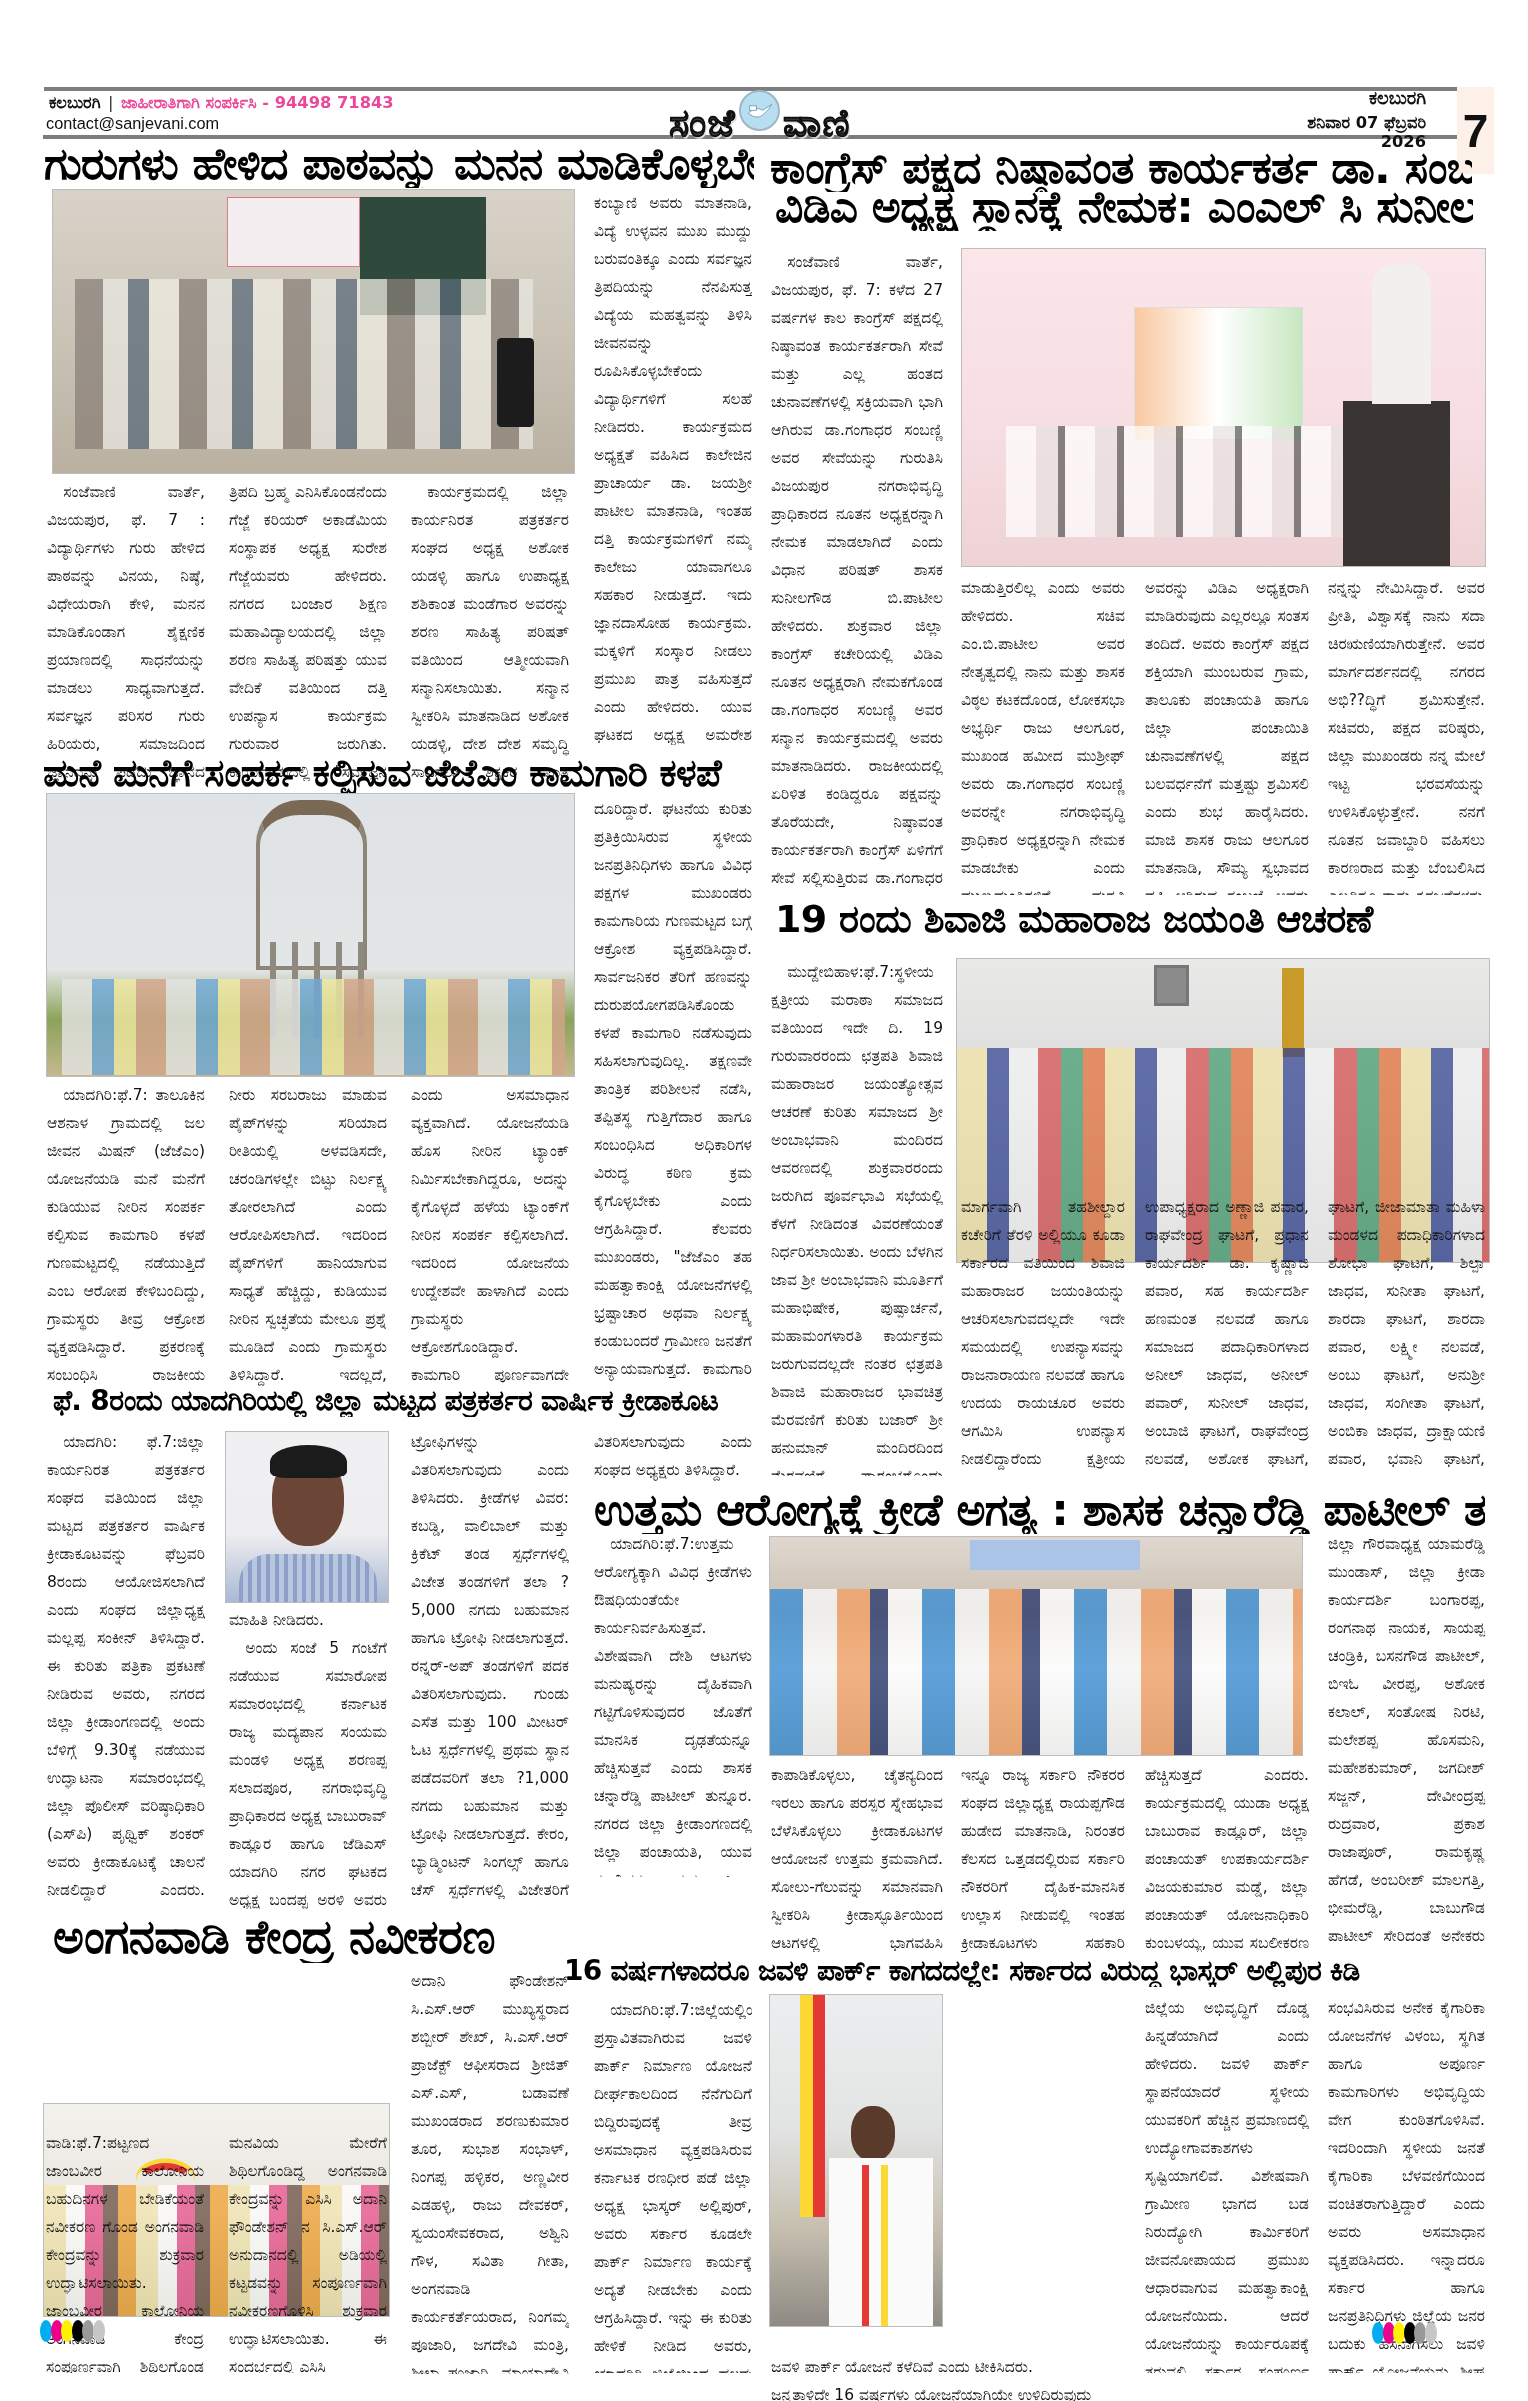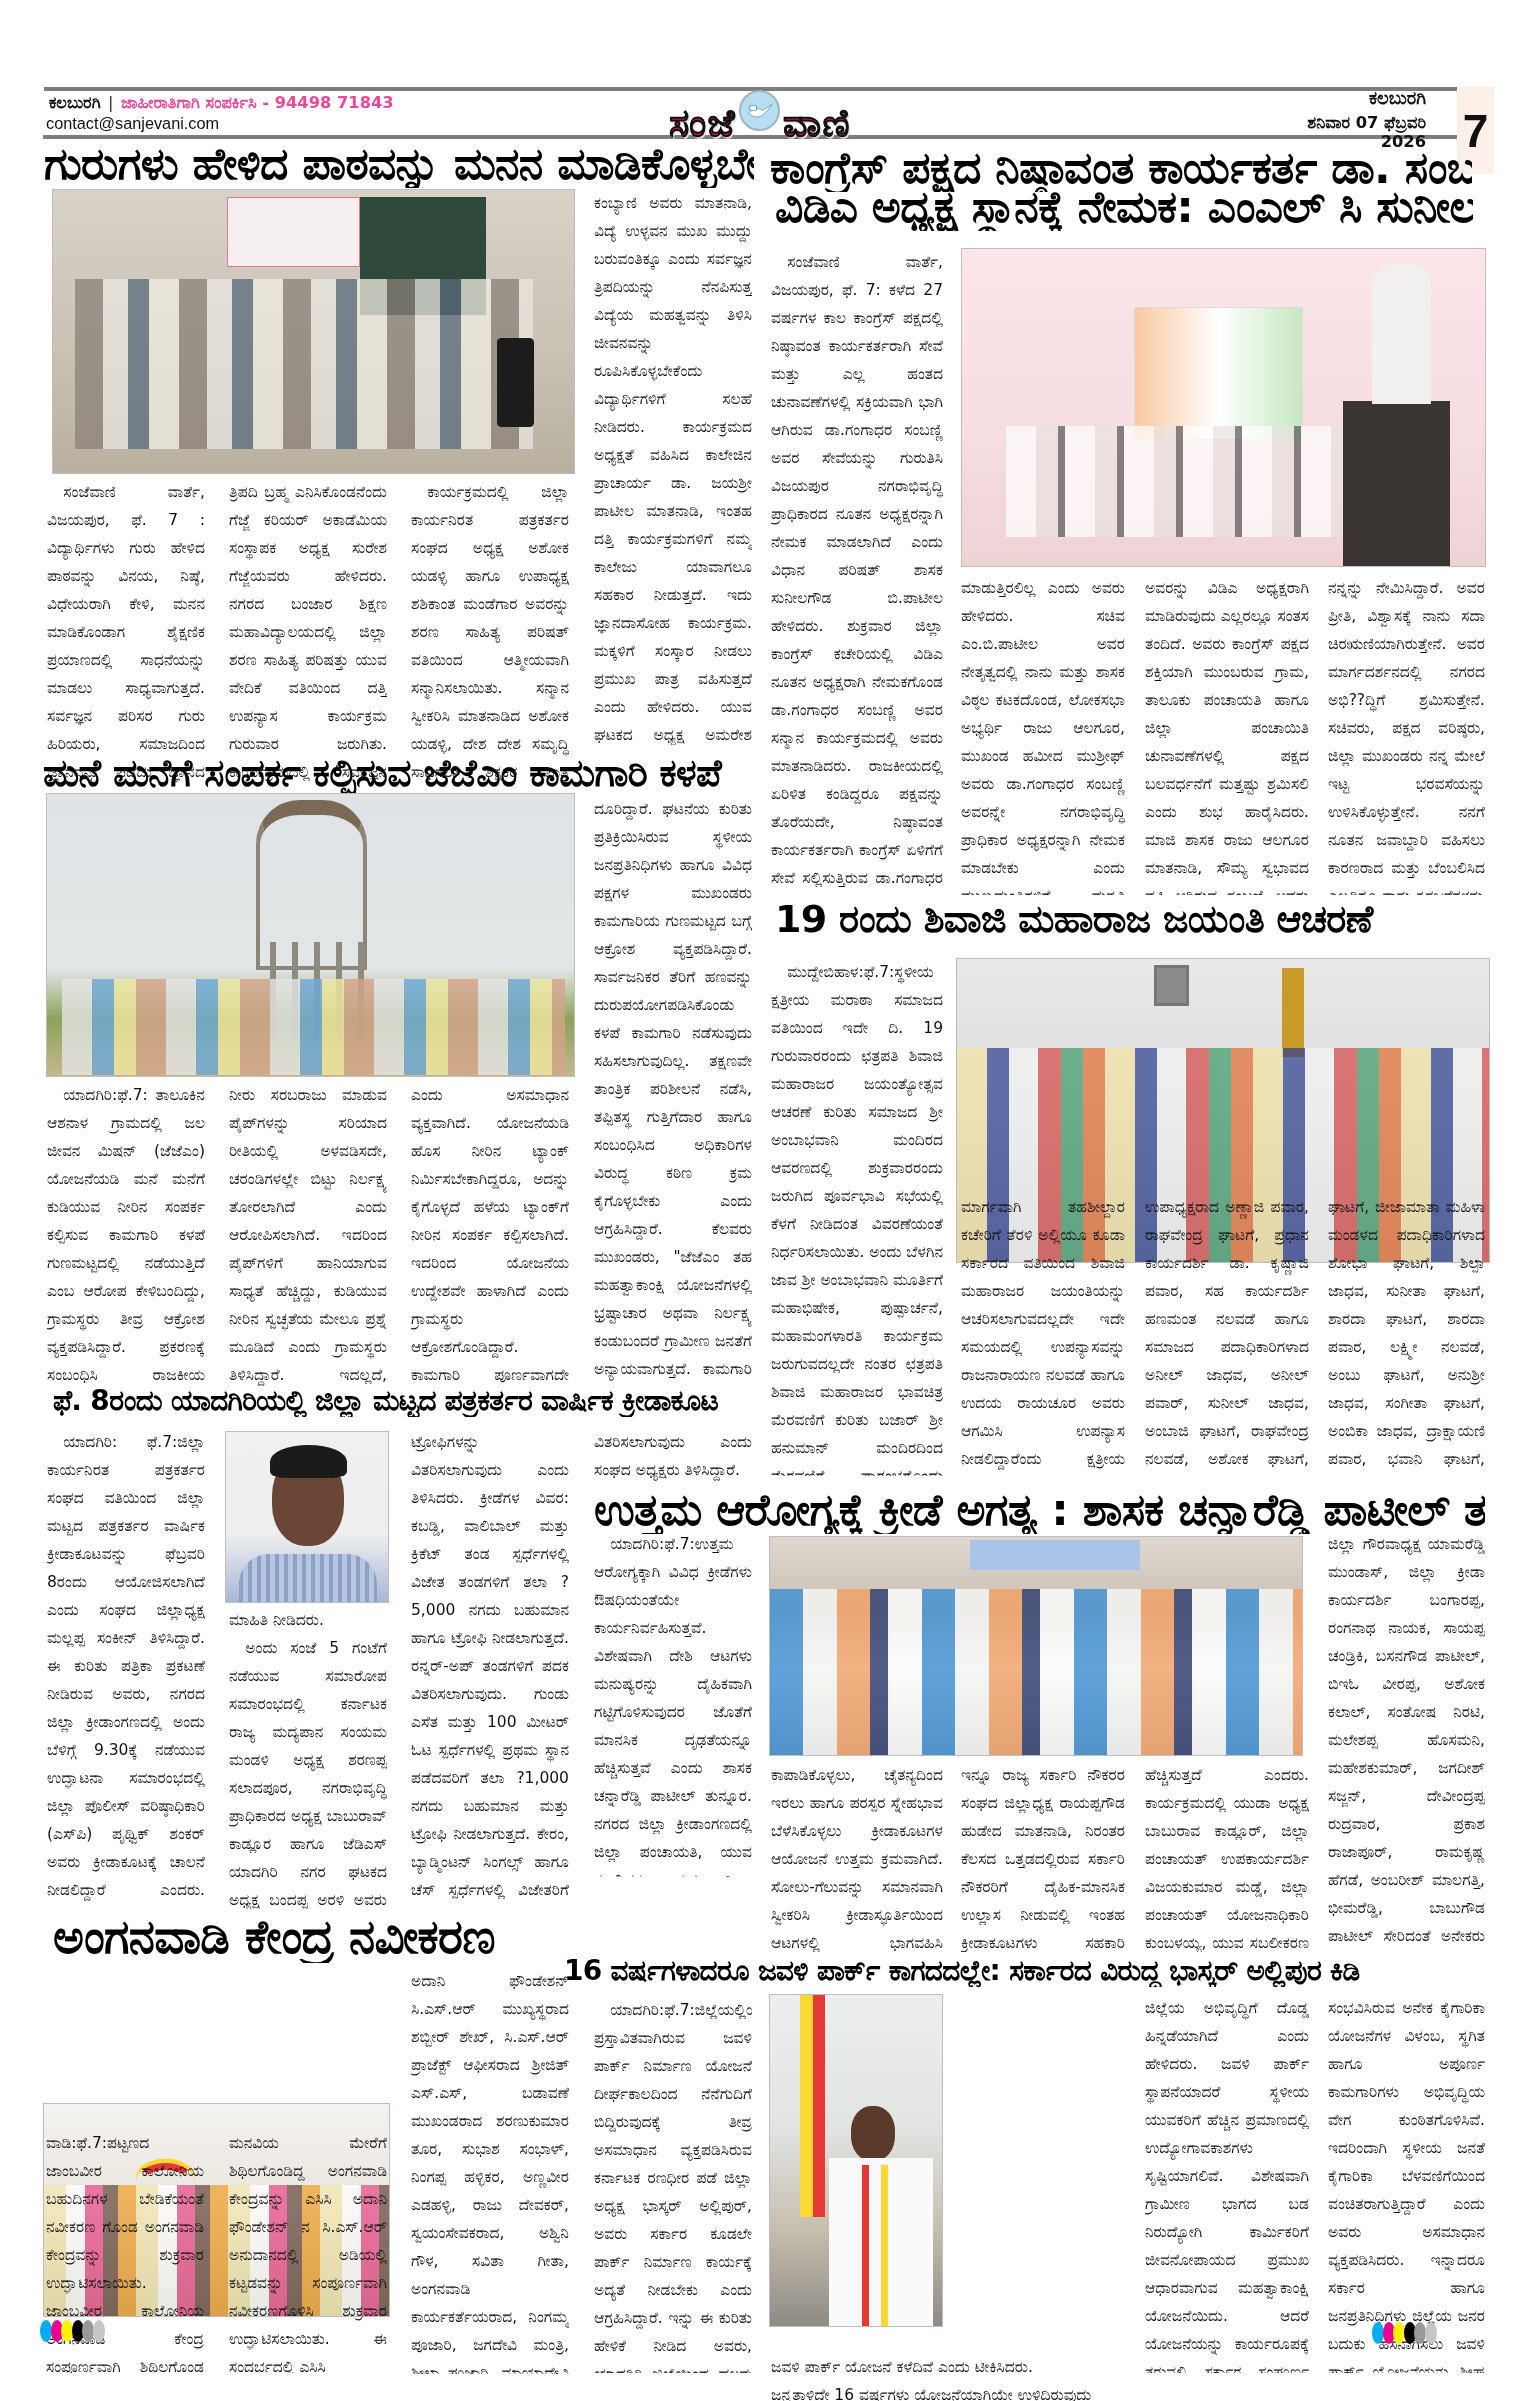--- a/index.html
+++ b/index.html
@@ -8,21 +8,21 @@
 
   .abs { position: absolute; }
 
   
   .rule { position: absolute; height: 3.7px; background: #7d7d7d; }
   .mast-left-1 { font-size: 16.3px; font-weight: bold; color: #111; white-space: nowrap; }
   .mast-left-1 .sep { font-weight: normal; color: #333; margin: 0 7.4px; }
   .mast-left-1 .muted { font-weight: bold; color: #ec4899; }
   .mast-left-2 { font-family: "Liberation Sans", sans-serif; font-size: 16.3px; color: #111; }
   .logo { display: flex; align-items: center; height: 53px; }
-  .logo .word { font-family: "DejaVu Serif", serif; font-size: 38px; font-weight: bold; color: #be185d;
+  .logo .word { font-family: "DejaVu Serif", serif; font-size: 38px; font-weight: bold; color: #404040;
                 -webkit-text-stroke: 0.7px #111; text-shadow: 1.5px 1.5px 0 #ddd; letter-spacing: 1.5px; margin-top: 24px; }
   .logo .dove { width: 41px; height: 41px; border-radius: 50%; background: #b7dff1; border: 2.2px solid #9fb6c2;
                 margin: 0 3px; display: flex; align-items: center; justify-content: center; }
   .mast-right { text-align: right; }
   .mast-right .city { font-size: 18px; font-weight: bold; }
   .mast-right .date { font-size: 16.3px; font-weight: bold; margin-top: 4.4px; }
   .page-no { background: #fdf0e8; width: 37px; height: 87px; display: flex; align-items: center; justify-content: center;
              font-family: "Liberation Sans", sans-serif; font-size: 46px; font-weight: bold; }
 
   

